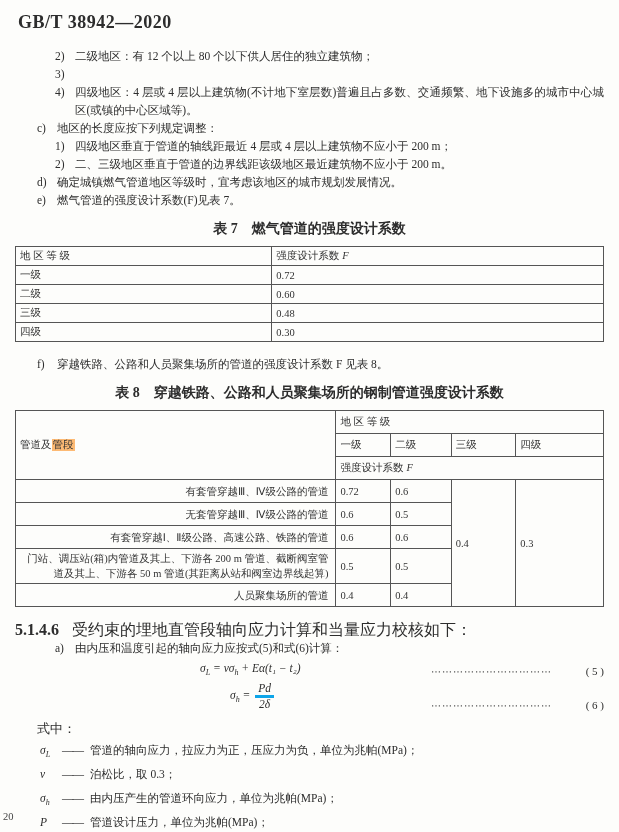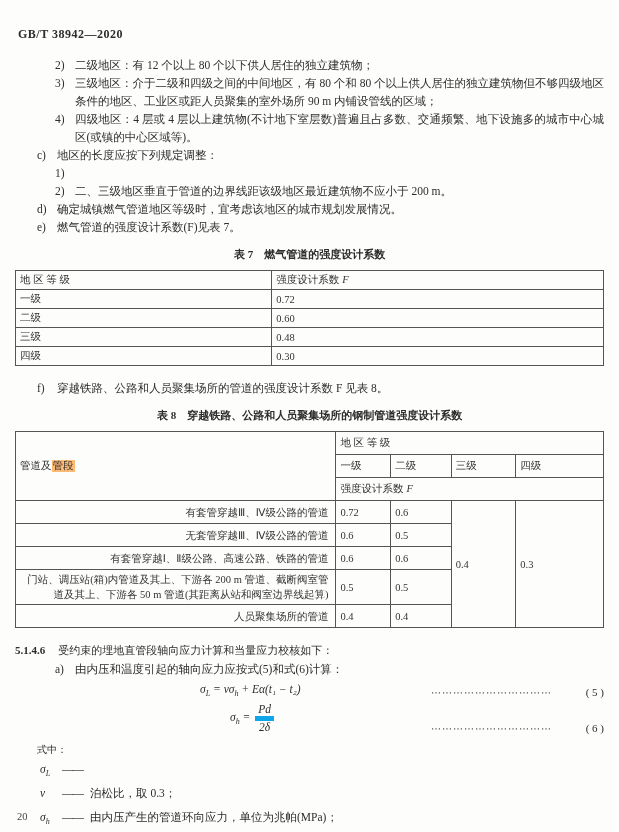--- a/index.html
+++ b/index.html
@@ -5,81 +5,81 @@
   html,body {margin:0; padding:0; background:#ffffff;}
   .page {
     position:relative;
     width:619px; height:832px;
     background:#fdfdfb;
     font-family:"Liberation Serif", serif;
     color:#2d2d2d;
     overflow:hidden;
     box-sizing:border-box;
   }
-  .doc-header {padding:27px 0 14px 18px; font-weight:bold; font-size:12px; letter-spacing:0.5px;}
+  .doc-header {padding:12px 0 14px 18px; font-weight:bold; font-size:18px; letter-spacing:0.5px;}
   .content {padding:0 15px;}
   .clause {display:flex; font-size:11.5px; line-height:18px;}
   .clause .lbl {flex:0 0 20px;}
   .clause .txt {flex:1; text-align:justify;}
   .lvl1 {padding-left:22px;}
   .lvl2 {padding-left:40px;}
-  .tbl-caption {text-align:center; font-weight:bold; font-size:11px; margin:11px 0 8px;}
+  .tbl-caption {text-align:center; font-weight:bold; font-size:14px; margin:11px 0 8px;}
   .tbl {width:100%; border-collapse:collapse; font-size:10.5px; color:#333; border:1.5px solid #3c3c3c;}
   .tbl td {border:1px solid #555; padding:1px 4px; text-align:left;}
   .t7 td {height:16px;}
   .t8 .hdr td {height:20px;}
   .t8 td.desc {text-align:right; padding:2px 7px; line-height:15px;}
   .t8 td {height:18px;}
   .hl {background:#fdba74; padding:0 1px;font-family:Liberation Mono, monospace;}
   .var {font-style:italic; margin-left:3px;}
   .f-clause {margin-top:13px;}
-  .section-head {margin-top:13px; font-size:11px; line-height:19px;}
+  .section-head {margin-top:13px; font-size:16px; line-height:19px;}
   .sec-num {font-weight:bold; margin-right:13px;}
   .math {font-style:italic; font-family:"Liberation Serif", serif;}
   .formula-row {display:flex; align-items:flex-end; font-size:11.5px; margin:5px 0;}
   .fb-5 {margin-left:185px;}
   .fb-6 {margin-left:215px;}
   .formula-dots {flex:1; text-align:right; color:#3a3a3a; font-size:10px; overflow:hidden; white-space:nowrap; letter-spacing:1px;}
   .formula-num {flex:0 0 52px; text-align:right; font-size:11px;}
   sub {font-size:8px;}
   .frac {display:inline-flex; flex-direction:column; text-align:center; vertical-align:middle; line-height:13px; margin-left:2px;}
-  .frac .ft {border-bottom:5px solid #0ea5e9; padding:0 3px;}
-  .defs-intro {padding-left:22px; margin:9px 0 3px; font-size:10px;}
+  .frac .ft {border-bottom:3px solid #0ea5e9; padding:0 3px;}
+  .defs-intro {padding-left:22px; margin:9px 0 3px; font-size:13px;}
   .def-row {display:flex; padding-left:25px; font-size:11.5px; line-height:18.5px;}
   .def-sym {flex:0 0 22px; font-style:italic;}
   .def-dash {flex:0 0 28px; letter-spacing:-1px;}
   .def-text {flex:1;}
-  .page-num {position:absolute; left:17px; bottom:10px; font-size:10.5px; color:#444;margin-top:30px;}
+  .page-num {position:absolute; left:3px; bottom:10px; font-size:10.5px; color:#444;margin-top:30px;}
 </style>
 </head>
 <body>
 
 <div class="page">
   <div class="doc-header">GB/T 38942—2020</div>
 
   <div class="content">
 
     <div class="clause lvl2">
       <span class="lbl">2)</span>
       <span class="txt">二级地区：有 12 个以上 80 个以下供人居住的独立建筑物；</span>
     </div>
     <div class="clause lvl2">
       <span class="lbl">3)</span>
-      <span class="txt">三级地区：介于二级和四级之间的中间地区，有 80 个和 80 个以上供人居住的独立建筑物但不够四级地区条件的地区、工业区或距人员聚集的室外场所 90 m 内铺设管线的区域；</span>
     </div>
     <div class="clause lvl2">
       <span class="lbl">4)</span>
       <span class="txt">四级地区：4 层或 4 层以上建筑物(不计地下室层数)普遍且占多数、交通频繁、地下设施多的城市中心城区(或镇的中心区域等)。</span>
     </div>
     <div class="clause lvl1">
       <span class="lbl">c)</span>
       <span class="txt">地区的长度应按下列规定调整：</span>
     </div>
     <div class="clause lvl2">
       <span class="lbl">1)</span>
+      <span class="txt">四级地区垂直于管道的轴线距最近 4 层或 4 层以上建筑物不应小于 200 m；</span>
     </div>
     <div class="clause lvl2">
       <span class="lbl">2)</span>
       <span class="txt">二、三级地区垂直于管道的边界线距该级地区最近建筑物不应小于 200 m。</span>
     </div>
     <div class="clause lvl1">
       <span class="lbl">d)</span>
       <span class="txt">确定城镇燃气管道地区等级时，宜考虑该地区的城市规划发展情况。</span>
     </div>
     <div class="clause lvl1">
@@ -196,20 +196,21 @@
           </span></span>
       <span class="formula-dots">⋯⋯⋯⋯⋯⋯⋯⋯⋯⋯⋯</span>
       <span class="formula-num">( 6 )</span>
     </div>
 
     <div class="defs-intro">式中：</div>
 
     <div class="def-row">
       <span class="def-sym"><span>σ</span><sub>L</sub></span>
       <span class="def-dash">——</span>
+      <span class="def-text">管道的轴向应力，拉应力为正，压应力为负，单位为兆帕(MPa)；</span>
     </div>
     <div class="def-row">
       <span class="def-sym"><span>ν</span><sub></sub></span>
       <span class="def-dash">——</span>
       <span class="def-text">泊松比，取 0.3；</span>
     </div>
     <div class="def-row">
       <span class="def-sym"><span>σ</span><sub>h</sub></span>
       <span class="def-dash">——</span>
       <span class="def-text">由内压产生的管道环向应力，单位为兆帕(MPa)；</span>

